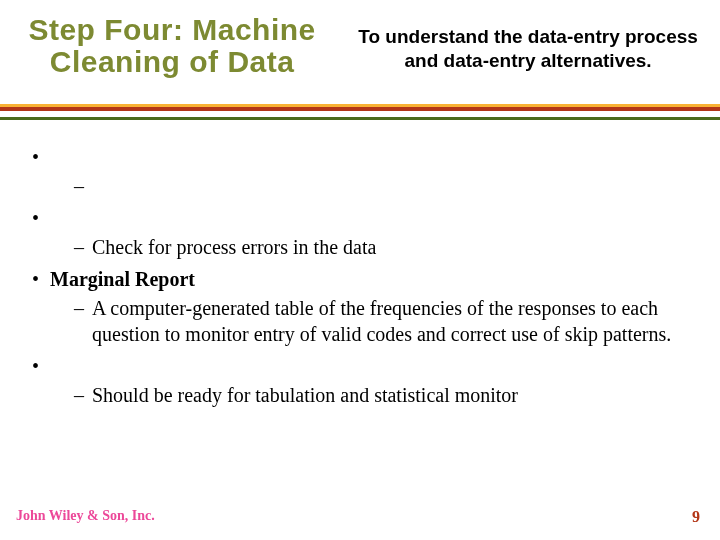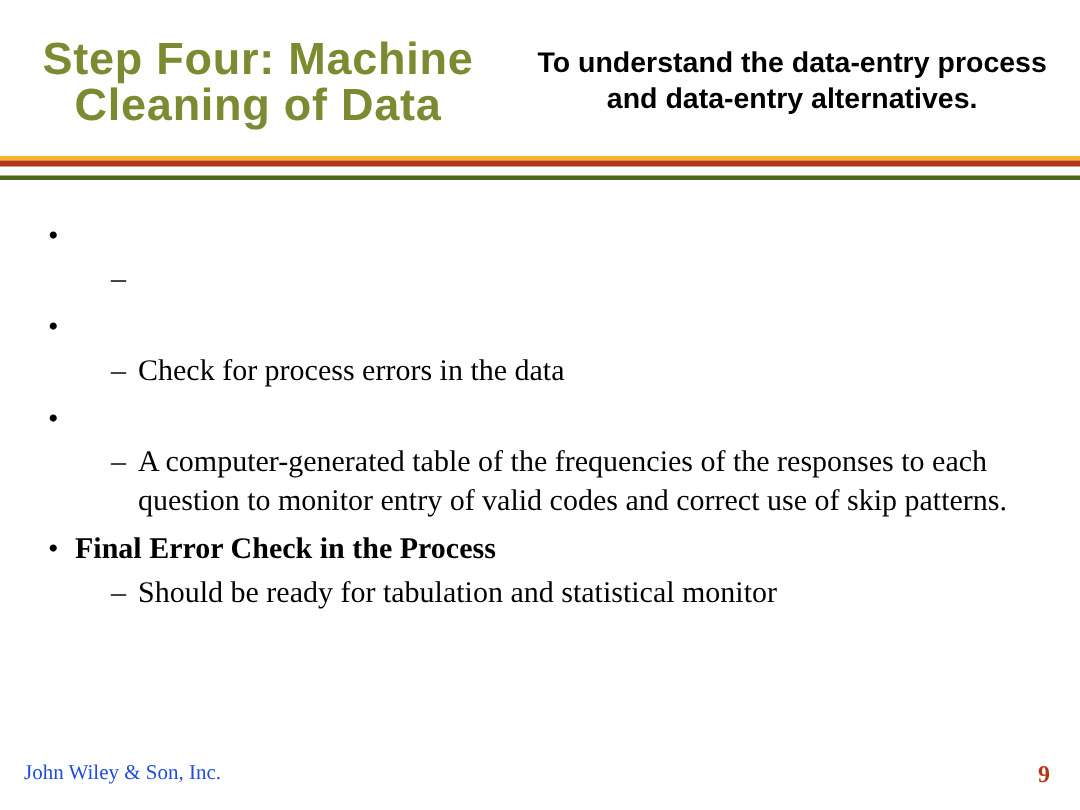--- a/index.html
+++ b/index.html
@@ -6,21 +6,20 @@
   body {
     width: 720px;
     height: 540px;
     background: #ffffff;
     font-family: "Times New Roman", Times, serif;
     position: relative;
     overflow: hidden;
   }
   .header {
     display: flex;
-    align-items: center;
     padding: 14px 12px 0 12px;
     height: 96px;
     gap: 16px;
   }
   .title-left {
     flex: 0 0 46%;
     font-family: Impact, "Arial Black", sans-serif;
     font-size: 30px;
     line-height: 1.05;
     color: #7d8a32;
@@ -30,20 +29,21 @@
   }
   .title-right {
     flex: 1;
     font-family: Arial, Helvetica, sans-serif;
     font-weight: 700;
     font-size: 19px;
     line-height: 1.25;
     color: #000;
     text-align: center;
     padding: 0 8px;
+    margin-top: 11px;
   }
   .rules {
     margin-top: 8px;
   }
   .rule-yellow { height: 3px; background: #f9b233; }
   .rule-red    { height: 4px; background: #b33617; }
   .rule-green  { height: 3px; background: #4b6b1b; margin-top: 6px; }
 
   .content {
     padding: 18px 22px 0 22px;
@@ -74,23 +74,23 @@
     flex: 0 0 18px;
   }
   .sub-text {
     font-weight: 400;
   }
   .footer-left {
     position: absolute;
     left: 16px;
     bottom: 16px;
     font-family: "Times New Roman", Times, serif;
-    font-weight: 400;
+    font-weight: 700;
     font-size: 14px;
-    color: #1d4ed8;
+    color: #ec4899;
   }
   .footer-right {
     position: absolute;
     right: 20px;
     bottom: 14px;
     font-family: "Times New Roman", Times, serif;
     font-weight: 700;
     font-size: 16px;
     color: #b33617;
   }
@@ -121,29 +121,29 @@
   <div class="bullet-item">
     <span class="bullet-dot">•</span>
   </div>
   <div class="sub-item">
     <span class="sub-dash">–</span>
     <span class="sub-text">Check for process errors in the data</span>
   </div>
 
   <div class="bullet-item">
     <span class="bullet-dot">•</span>
+    <span class="bullet-text">Marginal Report</span>
   </div>
   <div class="sub-item">
     <span class="sub-dash">–</span>
     <span class="sub-text">A computer-generated table of the frequencies of the responses to each question to monitor entry of valid codes and correct use of skip patterns.</span>
   </div>
 
   <div class="bullet-item">
     <span class="bullet-dot">•</span>
-    <span class="bullet-text">Final Error Check in the Process</span>
   </div>
   <div class="sub-item">
     <span class="sub-dash">–</span>
     <span class="sub-text">Should be ready for tabulation and statistical monitor</span>
   </div>
 
 </div>
 
 <div class="footer-left">John Wiley &amp; Son, Inc.</div>
 <div class="footer-right">9</div>

